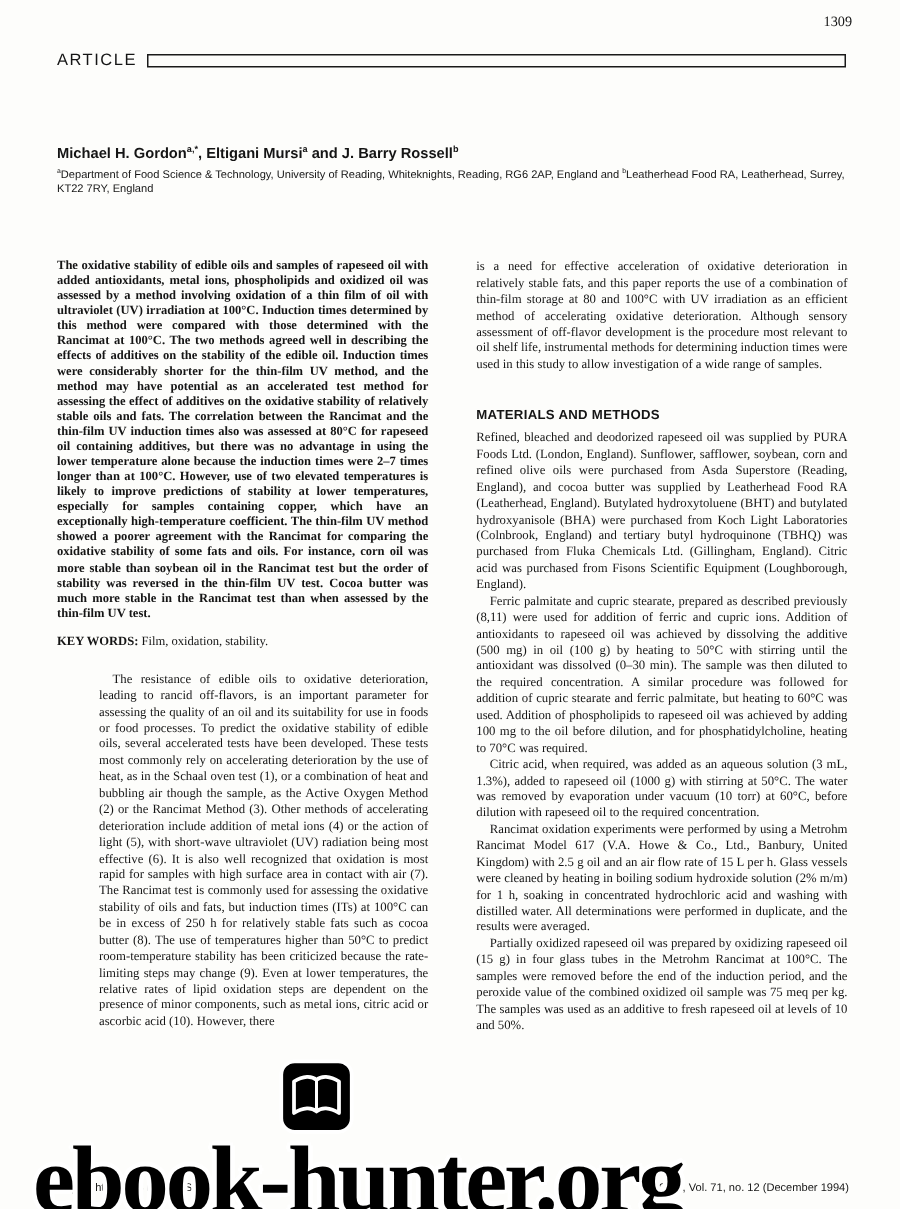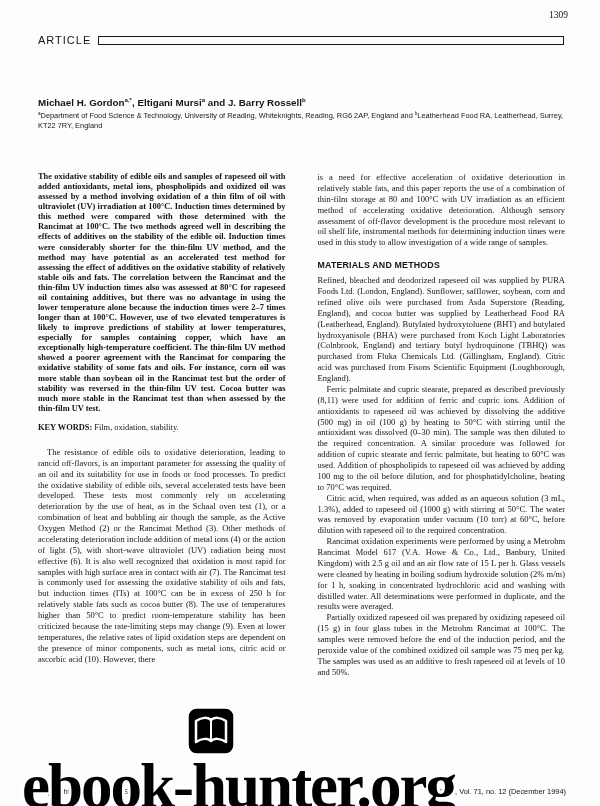--- a/index.html
+++ b/index.html
@@ -61,24 +61,24 @@
     width: 527px;
     display: flex;
     gap: 32px;
   }
   .col { width: 256px; }
   p { text-align: justify; }
   .abstract { font: bold 8.4px/1.2 "Liberation Serif", serif; }
   .keywords { margin-top: 9px; font: 8.4px/1.2 "Liberation Serif", serif; }
   .kw-label { font-weight: bold; }
   .body { font: 8.5px/1.28 "Liberation Serif", serif; }
-  .intro { margin-top: 14px; }
+  .intro { margin-top: 14px; margin-left: 28px; }
   .indent { text-indent: 9px; }
   .section-heading {
-    margin: 12px 0 5px 0;
+    margin: 23px 0 5px 0;
     font: bold 8.8px "Liberation Sans", sans-serif;
     letter-spacing: 0.2px;
   }
   .footnote {
     position: absolute;
     left: 38px;
     top: 740px;
     width: 256px;
     font: 7.6px "Liberation Serif", serif;
     background: transparent;

